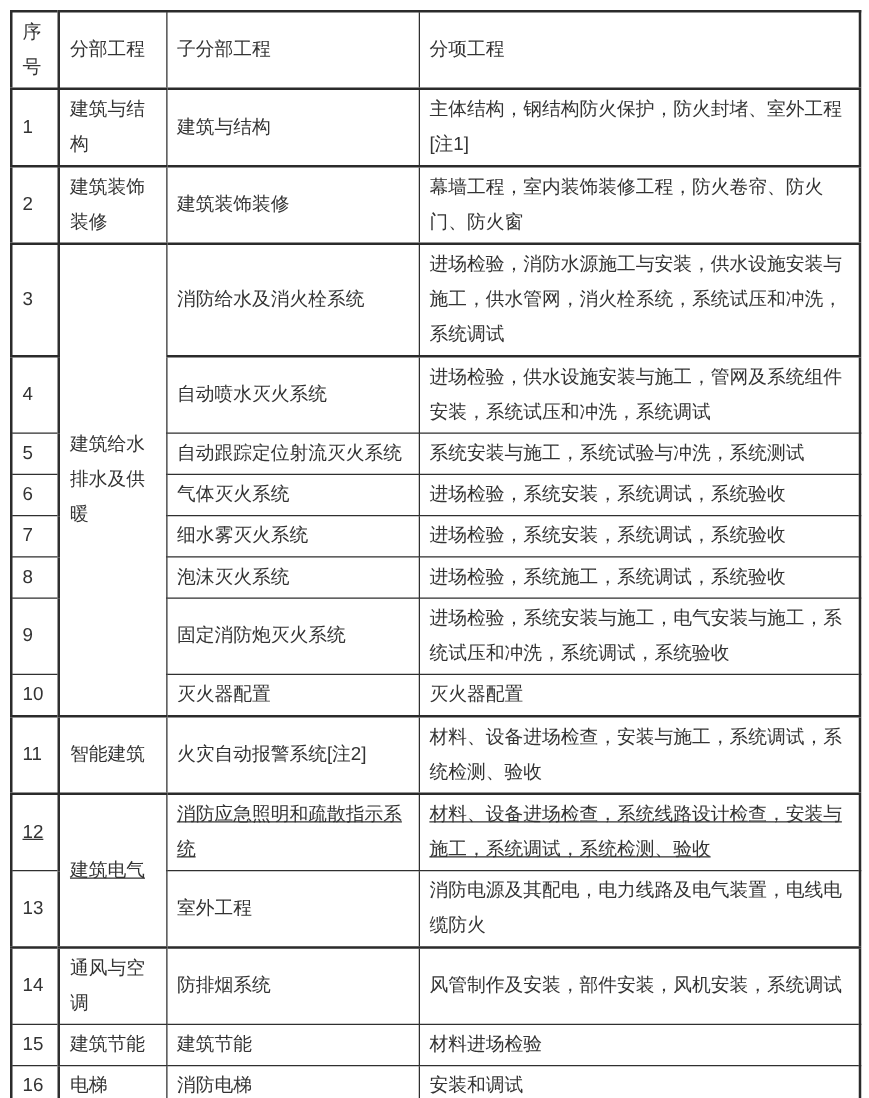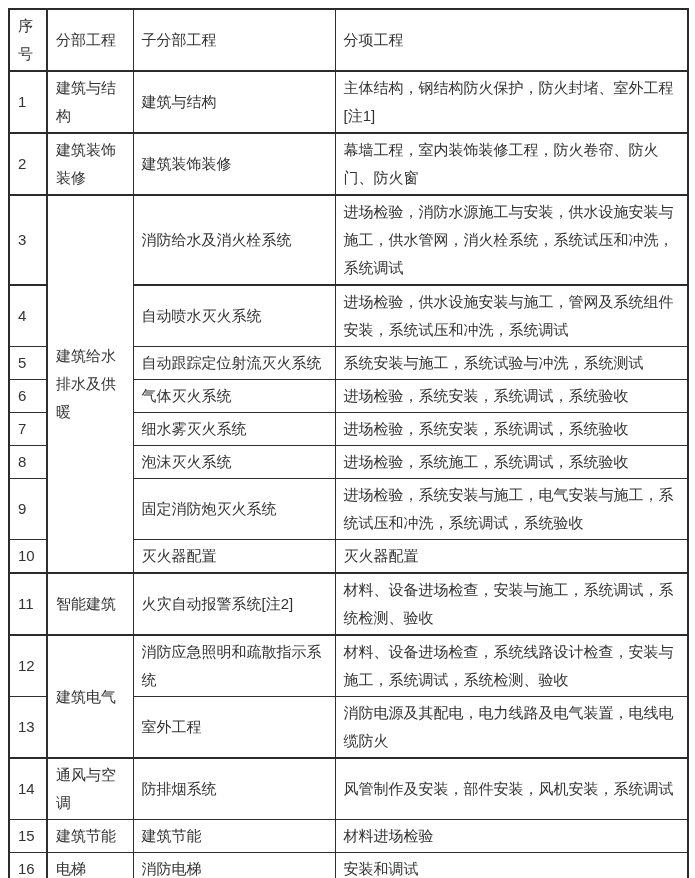--- a/index.html
+++ b/index.html
@@ -52,21 +52,21 @@
 
   
   tr.h-hdr { height: 47px; margin-left: 48px; }
   tr.h-r1  { height: 56px; }
   tr.h-r2  { height: 50px; }
   tr.h-r3  { height: 84px; }
   tr.h-r4  { height: 56px; }
   tr.h-s   { height: 26px; }
   tr.h-r9  { height: 55px; }
   tr.h-r11 { height: 52px; border-radius: 31px; }
-  tr.h-r12 { height: 52px; }
+  tr.h-r12 { height: 52px; text-decoration: underline; }
   tr.h-r13 { height: 52px; margin-left: 16px; }
   tr.h-r14 { height: 54px; }
   tr.h-r15 { height: 27px; margin-left: 44px; }
 </style>
 </head>
 <body>
 
 <div class="table-wrap">
   <table class="spec">
     <colgroup>

